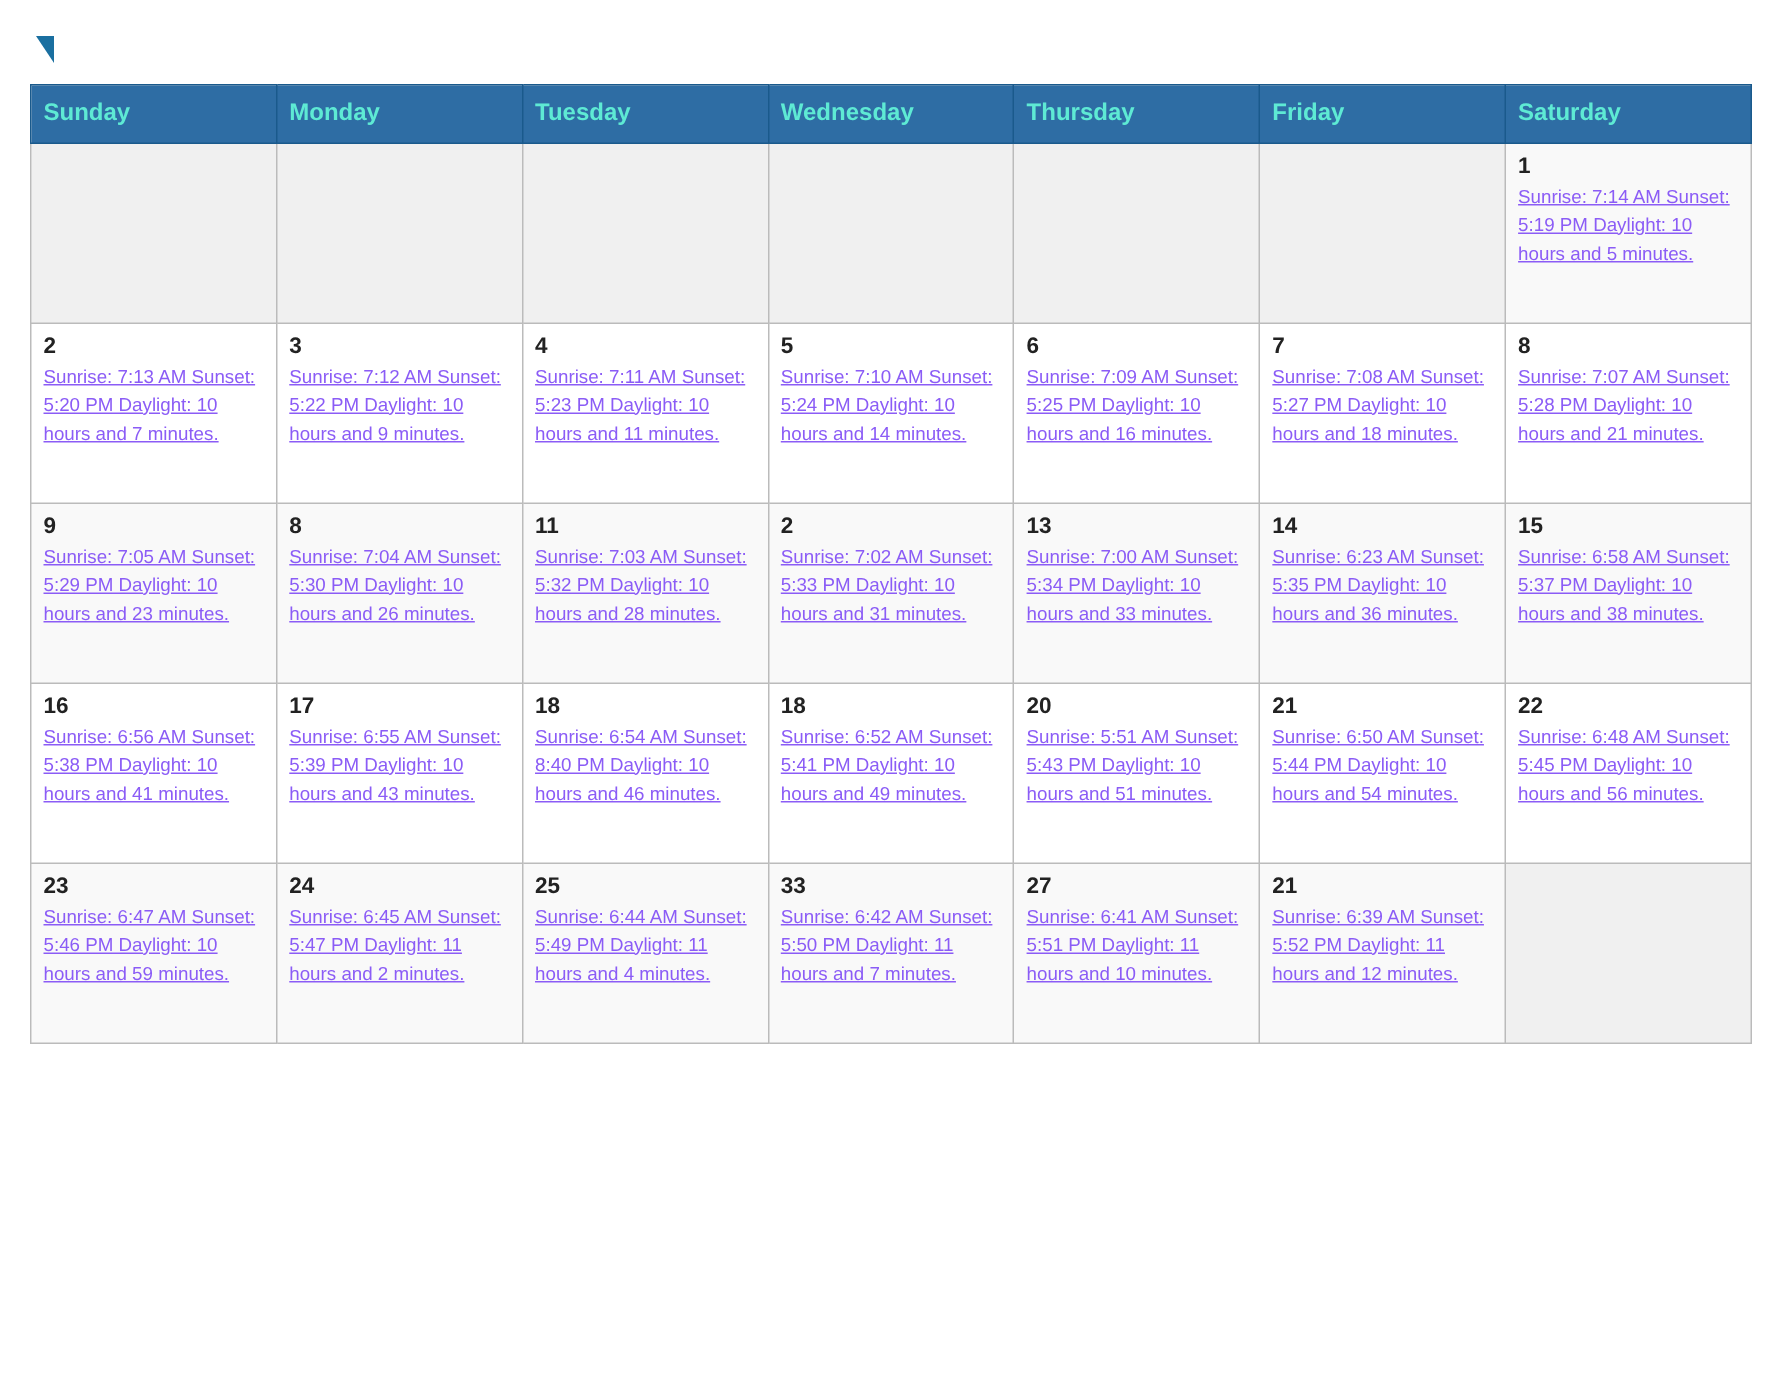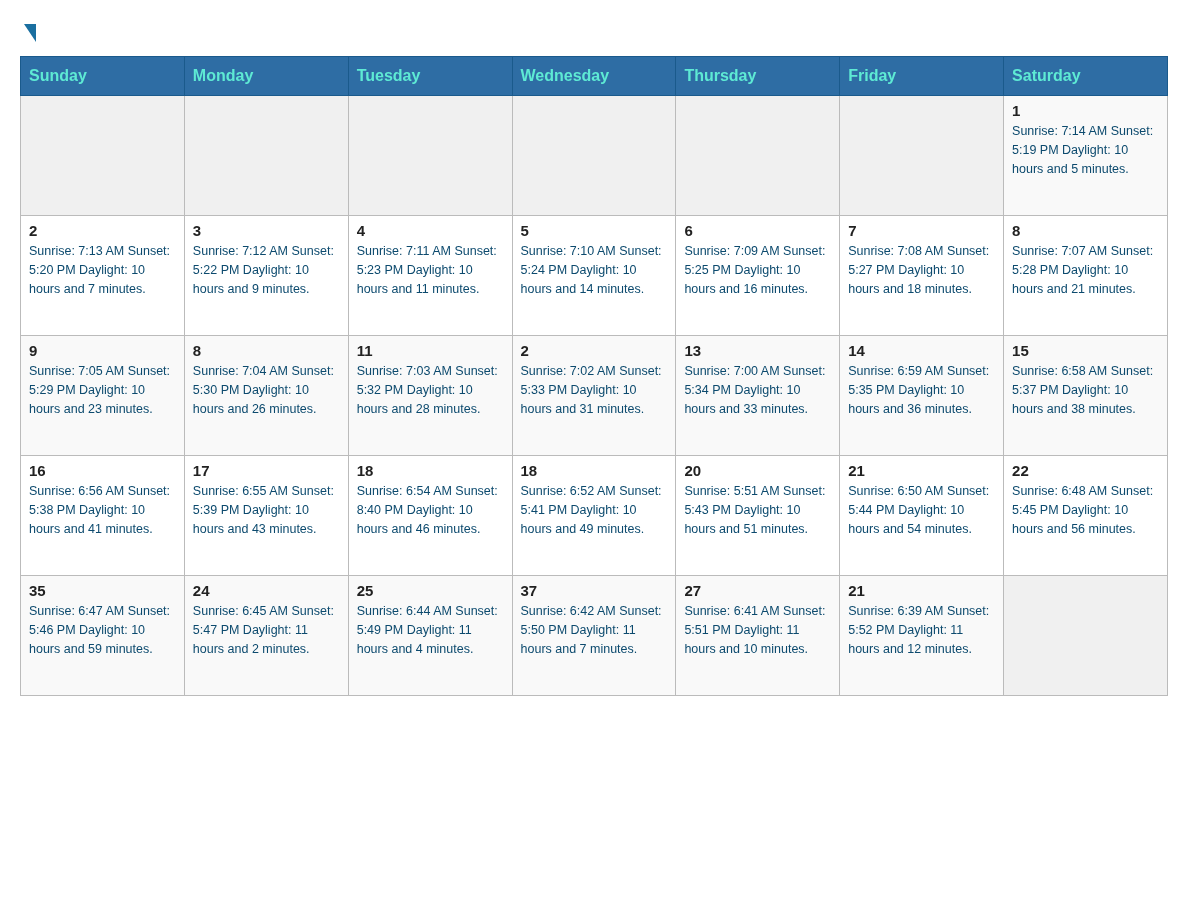--- a/index.html
+++ b/index.html
@@ -91,22 +91,23 @@
     }
     .day-number {
       font-size: 15px;
       font-weight: bold;
       color: #222;
       display: block;
       margin-bottom: 3px;
     }
     .day-info {
       font-size: 12.5px;
-      color: #0c4a6e;
+      color: #8b5cf6;
       line-height: 1.5;
+      text-decoration: underline;
     }
     .empty-cell {
       background: #f0f0f0 !important;
     }
   </style>
 </head>
 <body>
 
 <div class="header">
   <div class="logo">
@@ -219,21 +220,21 @@
 Daylight: 10 hours and 31 minutes.</div>
         </td>
         <td>
           <span class="day-number">13</span>
           <div class="day-info">Sunrise: 7:00 AM
 Sunset: 5:34 PM
 Daylight: 10 hours and 33 minutes.</div>
         </td>
         <td>
           <span class="day-number">14</span>
-          <div class="day-info">Sunrise: 6:59 AM
+          <div class="day-info">Sunrise: 6:23 AM
 Sunset: 5:35 PM
 Daylight: 10 hours and 36 minutes.</div>
         </td>
         <td>
           <span class="day-number">15</span>
           <div class="day-info">Sunrise: 6:58 AM
 Sunset: 5:37 PM
 Daylight: 10 hours and 38 minutes.</div>
         </td>
       </tr>
@@ -276,39 +277,39 @@
         </td>
         <td>
           <span class="day-number">22</span>
           <div class="day-info">Sunrise: 6:48 AM
 Sunset: 5:45 PM
 Daylight: 10 hours and 56 minutes.</div>
         </td>
       </tr>
       <tr>
         <td>
-          <span class="day-number">35</span>
+          <span class="day-number">23</span>
           <div class="day-info">Sunrise: 6:47 AM
 Sunset: 5:46 PM
 Daylight: 10 hours and 59 minutes.</div>
         </td>
         <td>
           <span class="day-number">24</span>
           <div class="day-info">Sunrise: 6:45 AM
 Sunset: 5:47 PM
 Daylight: 11 hours and 2 minutes.</div>
         </td>
         <td>
           <span class="day-number">25</span>
           <div class="day-info">Sunrise: 6:44 AM
 Sunset: 5:49 PM
 Daylight: 11 hours and 4 minutes.</div>
         </td>
         <td>
-          <span class="day-number">37</span>
+          <span class="day-number">33</span>
           <div class="day-info">Sunrise: 6:42 AM
 Sunset: 5:50 PM
 Daylight: 11 hours and 7 minutes.</div>
         </td>
         <td>
           <span class="day-number">27</span>
           <div class="day-info">Sunrise: 6:41 AM
 Sunset: 5:51 PM
 Daylight: 11 hours and 10 minutes.</div>
         </td>

